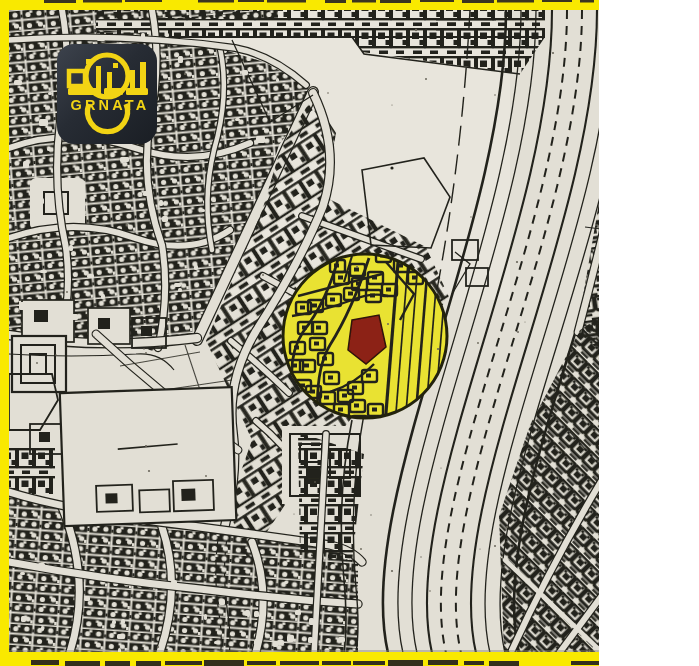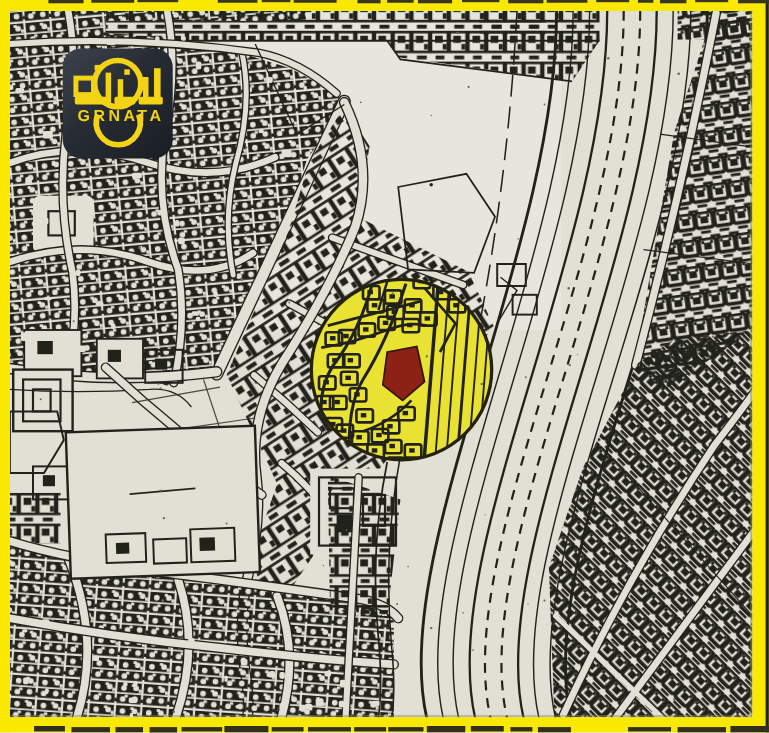--- a/index.html
+++ b/index.html
@@ -1,14 +1,14 @@
 <!DOCTYPE html>
 <html><head><meta charset="utf-8"><style>
 html,body{margin:0;padding:0;background:#fff;font-family:"Liberation Sans",sans-serif;}
-#wrap{position:relative;width:699px;height:666px;overflow:hidden;}
+#wrap{position:relative;width:599px;height:666px;overflow:hidden;}
 </style></head><body>
 <div id="wrap">
 <svg width="699" height="666" viewBox="0 0 699 666" xmlns="http://www.w3.org/2000/svg">
 <defs>
 <linearGradient id="logoGrad" x1="0" y1="0" x2="1" y2="1">
 <stop offset="0" stop-color="#3d434d"></stop>
           <stop offset="0.45" stop-color="#272c34"></stop>
           <stop offset="1" stop-color="#1a1e24"></stop>
 </linearGradient>
 <pattern id="pd" width="24" height="21" patternUnits="userSpaceOnUse" patternTransform="rotate(-5 150 170)">

